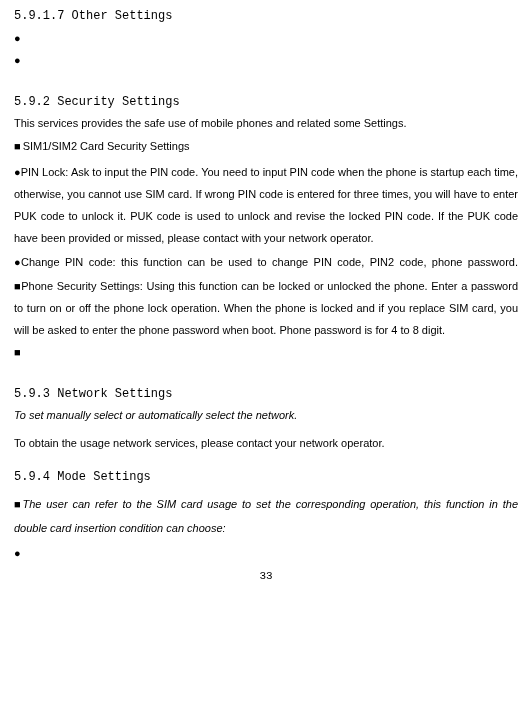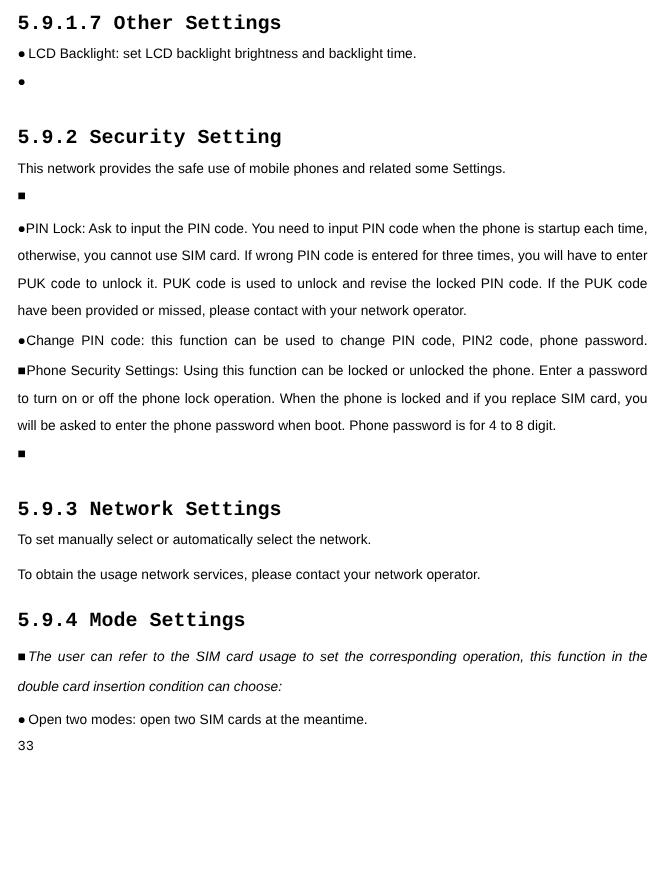--- a/index.html
+++ b/index.html
@@ -12,93 +12,92 @@
       height: 715px;
       background: #ffffff;
       font-family: Arial, sans-serif;
       font-size: 11px;
       color: #000000;
       padding: 8px 14px 8px 14px;
       line-height: 1.4;
     }
     .heading {
       font-family: "Courier New", monospace;
-      font-weight: bold;
-      font-size: 16px;
+      font-weight: normal;
+      font-size: 12px;
       margin-bottom: 6px;
     }
     .bullet-line {
       display: flex;
       margin-bottom: 7px;
     }
     .bullet-line .mark {
       flex-shrink: 0;
       margin-right: 2px;
     }
     .para {
       text-align: justify;
       line-height: 2;
       margin-bottom: 2px;
     }
     .spacer {
       height: 18px;
     }
     .page-num {
-      text-align: left;
+      text-align: center;
       font-family: "Courier New", monospace;
       font-size: 11px;
       margin-top: 4px;
     }
   </style>
 </head>
 <body>
 
 <div class="heading">5.9.1.7 Other Settings</div>
 
 <div class="bullet-line">
   <span class="mark">●</span>
-  <span>LCD Backlight: set LCD backlight brightness and backlight time.</span>
 </div>
 
 <div class="bullet-line">
   <span class="mark">●</span>
 </div>
 
 <div class="spacer"></div>
 
-<div class="heading">5.9.2 Security Setting</div>
+<div class="heading">5.9.2 Security Settings</div>
 
-<div class="para" style="line-height:1.4; margin-bottom:7px;">This network provides the safe use of mobile phones and related some Settings.</div>
+<div class="para" style="line-height:1.4; margin-bottom:7px;">This services provides the safe use of mobile phones and related some Settings.</div>
 
 <div class="bullet-line">
   <span class="mark">■</span>
+  <span>SIM1/SIM2 Card Security Settings</span>
 </div>
 
 <div class="para">●PIN Lock: Ask to input the PIN code. You need to input PIN code when the phone is startup each time, otherwise, you cannot use SIM card. If wrong PIN code is entered for three times, you will have to enter PUK code to unlock it. PUK code is used to unlock and revise the locked PIN code. If the PUK code have been provided or missed, please contact with your network operator.</div>
 
 <div class="para" style="text-align-last:justify; word-spacing:2px;">●Change PIN code: this function can be used to change PIN code, PIN2 code, phone password.</div>
 <div style="height:0;"></div>
 <div class="para">■Phone Security Settings: Using this function can be locked or unlocked the phone. Enter a password to turn on or off the phone lock operation. When the phone is locked and if you replace SIM card, you will be asked to enter the phone password when boot. Phone password is for 4 to 8 digit.</div>
 
 <div class="bullet-line" style="margin-top:4px;">
   <span class="mark">■</span>
 </div>
 
 <div class="spacer"></div>
 
 <div class="heading">5.9.3 Network Settings</div>
 
-<div style="margin-bottom:12px;">To set manually select or automatically select the network.</div>
+<div style="margin-bottom:12px;font-style:italic;">To set manually select or automatically select the network.</div>
 
 <div>To obtain the usage network services, please contact your network operator.</div>
 
 <div class="spacer"></div>
 
 <div class="heading">5.9.4 Mode Settings</div>
 
 <div class="para" style="line-height:2.2;font-style:italic;">■The user can refer to the SIM card usage to set the corresponding operation, this function in the double card insertion condition can choose:</div>
 
 <div class="bullet-line" style="margin-top:6px;">
   <span class="mark">●</span>
-  <span>Open two modes: open two SIM cards at the meantime.</span>
 </div>
 
 <div class="page-num">33</div>
 
 </body></html>

